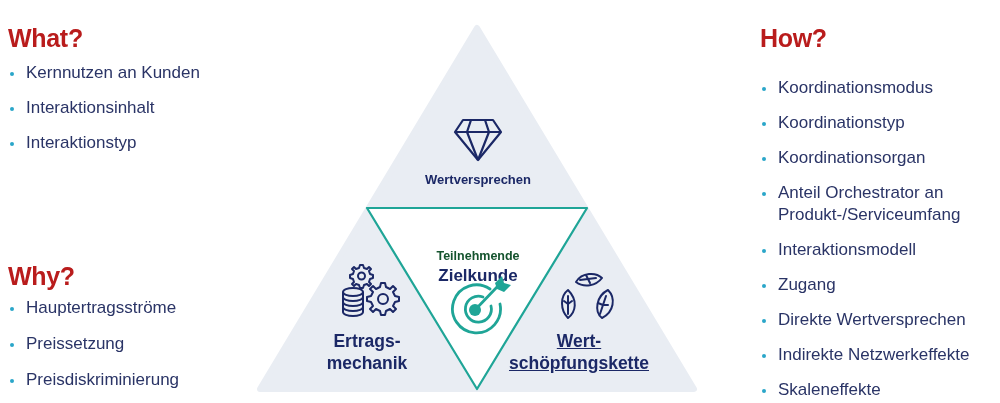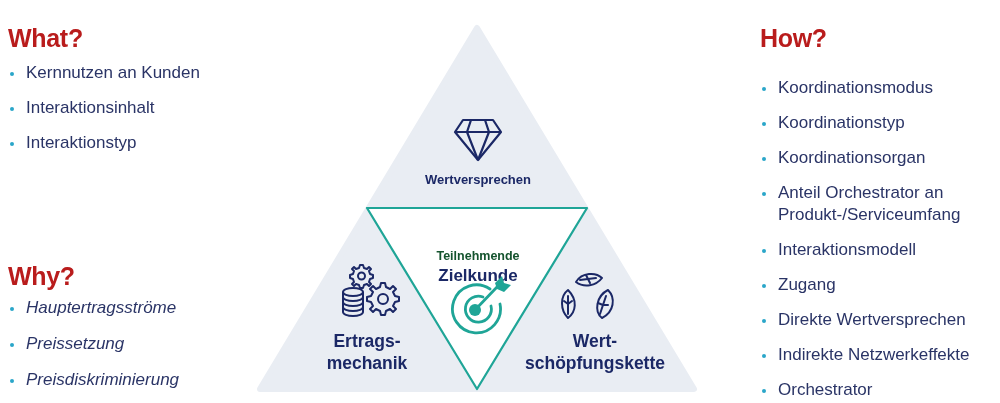--- a/index.html
+++ b/index.html
@@ -21,21 +21,21 @@
   }
   .section li::before {
     content: ""; position: absolute; left: 2px; top: 10px;
     width: 4px; height: 4px; border-radius: 50%; background: #2aa6c9;
   }
   #what { left: 8px; top: 24px; }
   #what h2 { margin-bottom: 9px; }
   #what li { margin-bottom: 13px; }
   #why { left: 8px; top: 262px; }
   #why h2 { margin-bottom: 6px; }
-  #why li { margin-bottom: 14px; font-style: italic; }
+  #why li { margin-bottom: 14px; }
   #how { left: 760px; top: 24px; }
   #how h2 { margin-bottom: 24px; }
   #how li { margin-bottom: 13px; }
   svg.diagram { position: absolute; left: 0; top: 0; }
   .lbl { position: absolute; text-align: center; color: #1b2866; font-weight: bold; }
   .icon { position: absolute; }
 </style>
 </head>
 <body>
 
@@ -61,21 +61,21 @@
   <h2>How?</h2>
   <ul>
     <li>Koordinationsmodus</li>
     <li>Koordinationstyp</li>
     <li>Koordinationsorgan</li>
     <li style="width:200px;">Anteil Orchestrator an Produkt-/Serviceumfang</li>
     <li>Interaktionsmodell</li>
     <li>Zugang</li>
     <li>Direkte Wertversprechen</li>
     <li>Indirekte Netzwerkeffekte</li>
-    <li>Orchestrator</li>
+    <li>Skaleneffekte</li>
   </ul>
 </div>
 
 <svg class="diagram" width="1000" height="403">
   <polygon points="477,28 694,389 260,389" fill="#e9edf3" stroke="#e9edf3" stroke-width="6" stroke-linejoin="round"></polygon>
   <polygon points="367,208 587,208 477,389" fill="#ffffff" stroke="#1fa597" stroke-width="2.2" stroke-linejoin="round"></polygon>
 </svg>
 
 <svg class="icon" style="left:453px;top:118px;" width="50" height="44" viewBox="0 0 50 44">
   <g fill="none" stroke="#1b2866" stroke-width="2.2" stroke-linejoin="round">
@@ -126,16 +126,16 @@
     <path d="M10 18 C2 24 2 38 10 46 C18 40 20 28 10 18 Z"></path>
     <line x1="10" y1="24" x2="10" y2="42"></line>
     <line x1="10" y1="32" x2="6" y2="29"></line>
     <line x1="10" y1="32" x2="14" y2="29"></line>
     <path d="M50 18 C58 26 56 40 44 46 C36 40 38 24 50 18 Z"></path>
     <line x1="48" y1="24" x2="42" y2="42"></line>
     <line x1="45" y1="33" x2="40" y2="31"></line>
     <line x1="45" y1="33" x2="50" y2="33"></line>
   </g>
 </svg>
-<div class="lbl" style="left:520px;top:330px;width:150px;font-size:17.5px;line-height:22px;">
+<div class="lbl" style="left:504px;top:330px;width:150px;font-size:17.5px;line-height:22px;text-decoration:underline;">
   <div>Wert-</div>
   <div>schöpfungskette</div>
 </div>
 
 </body></html>

